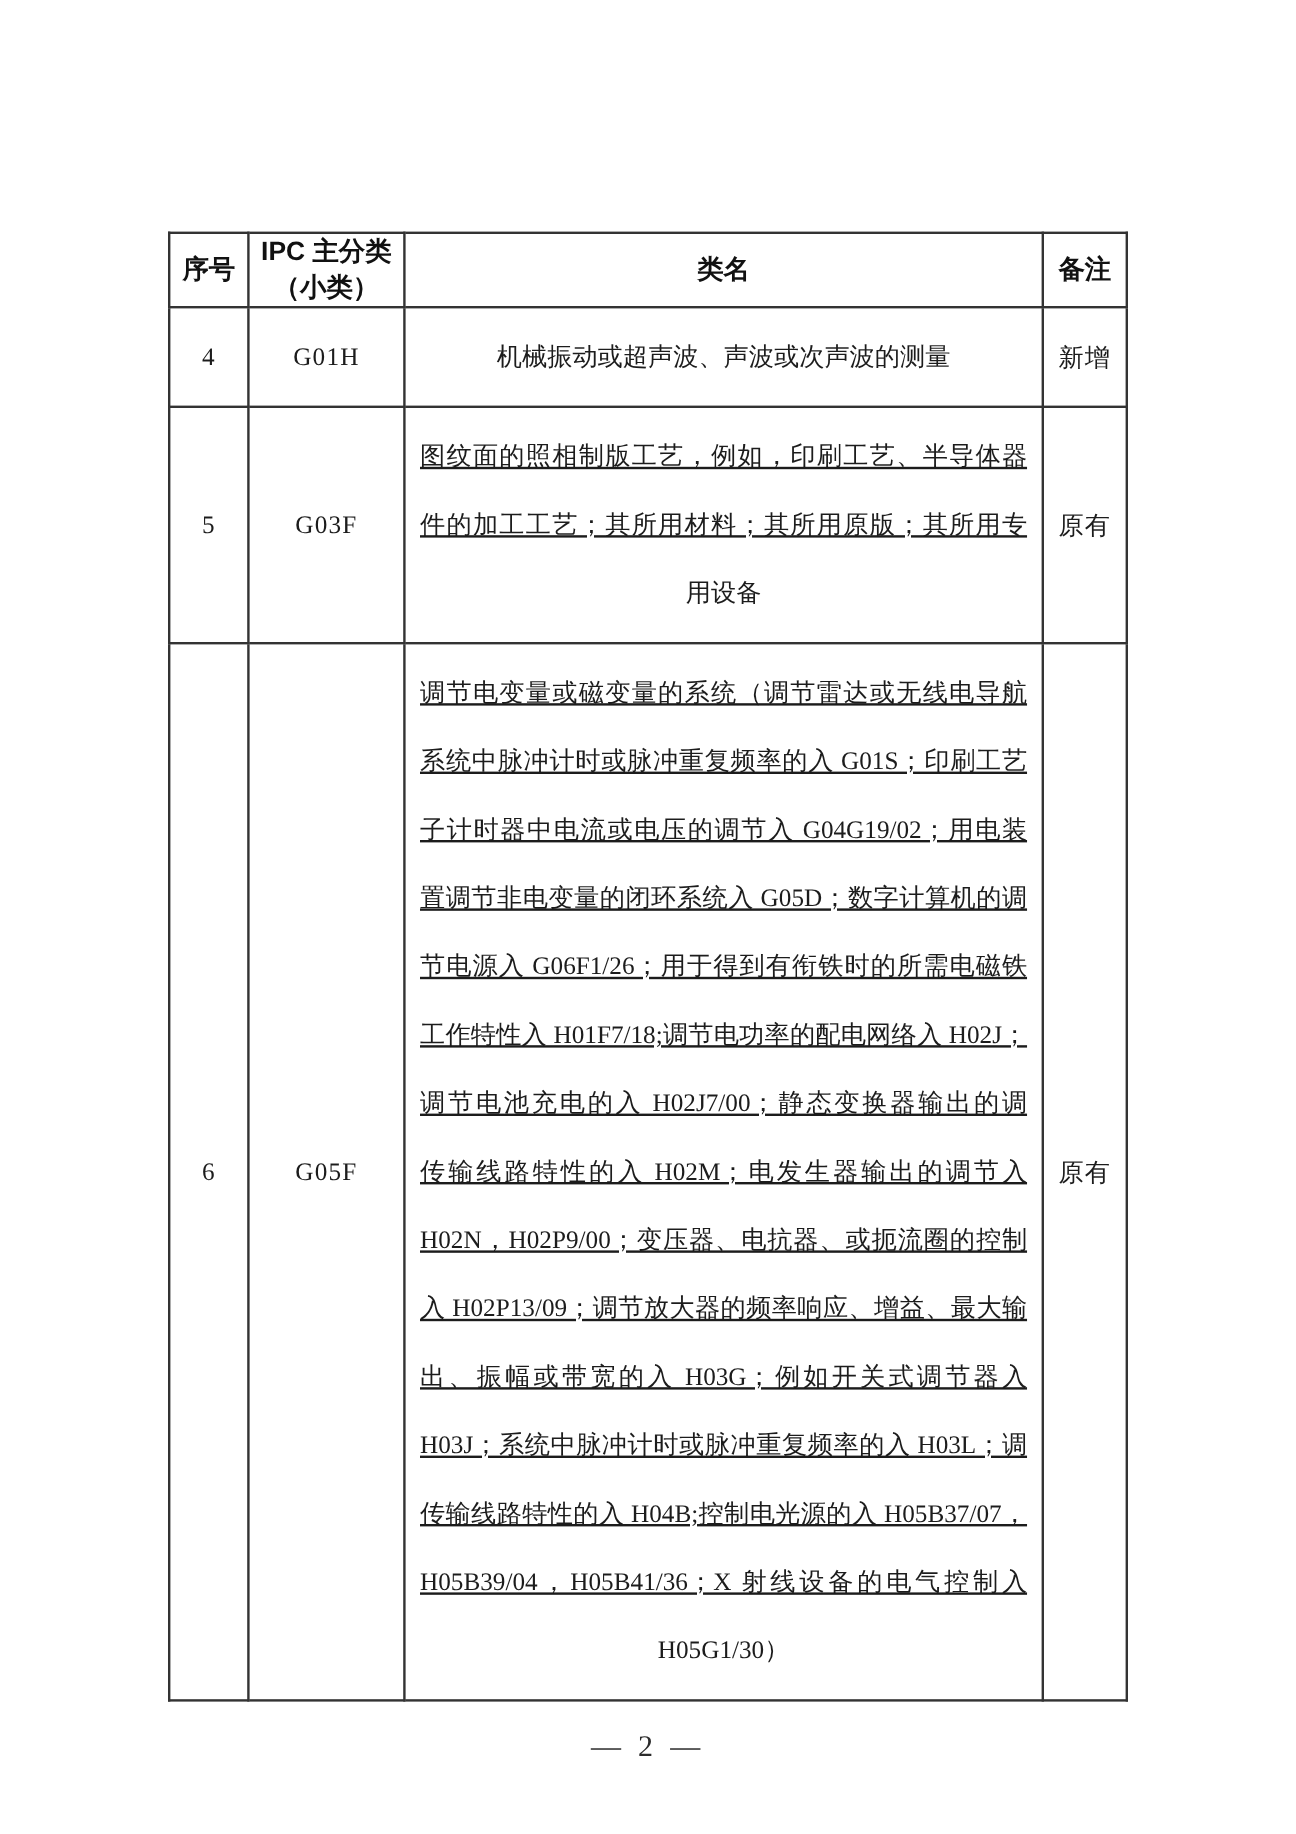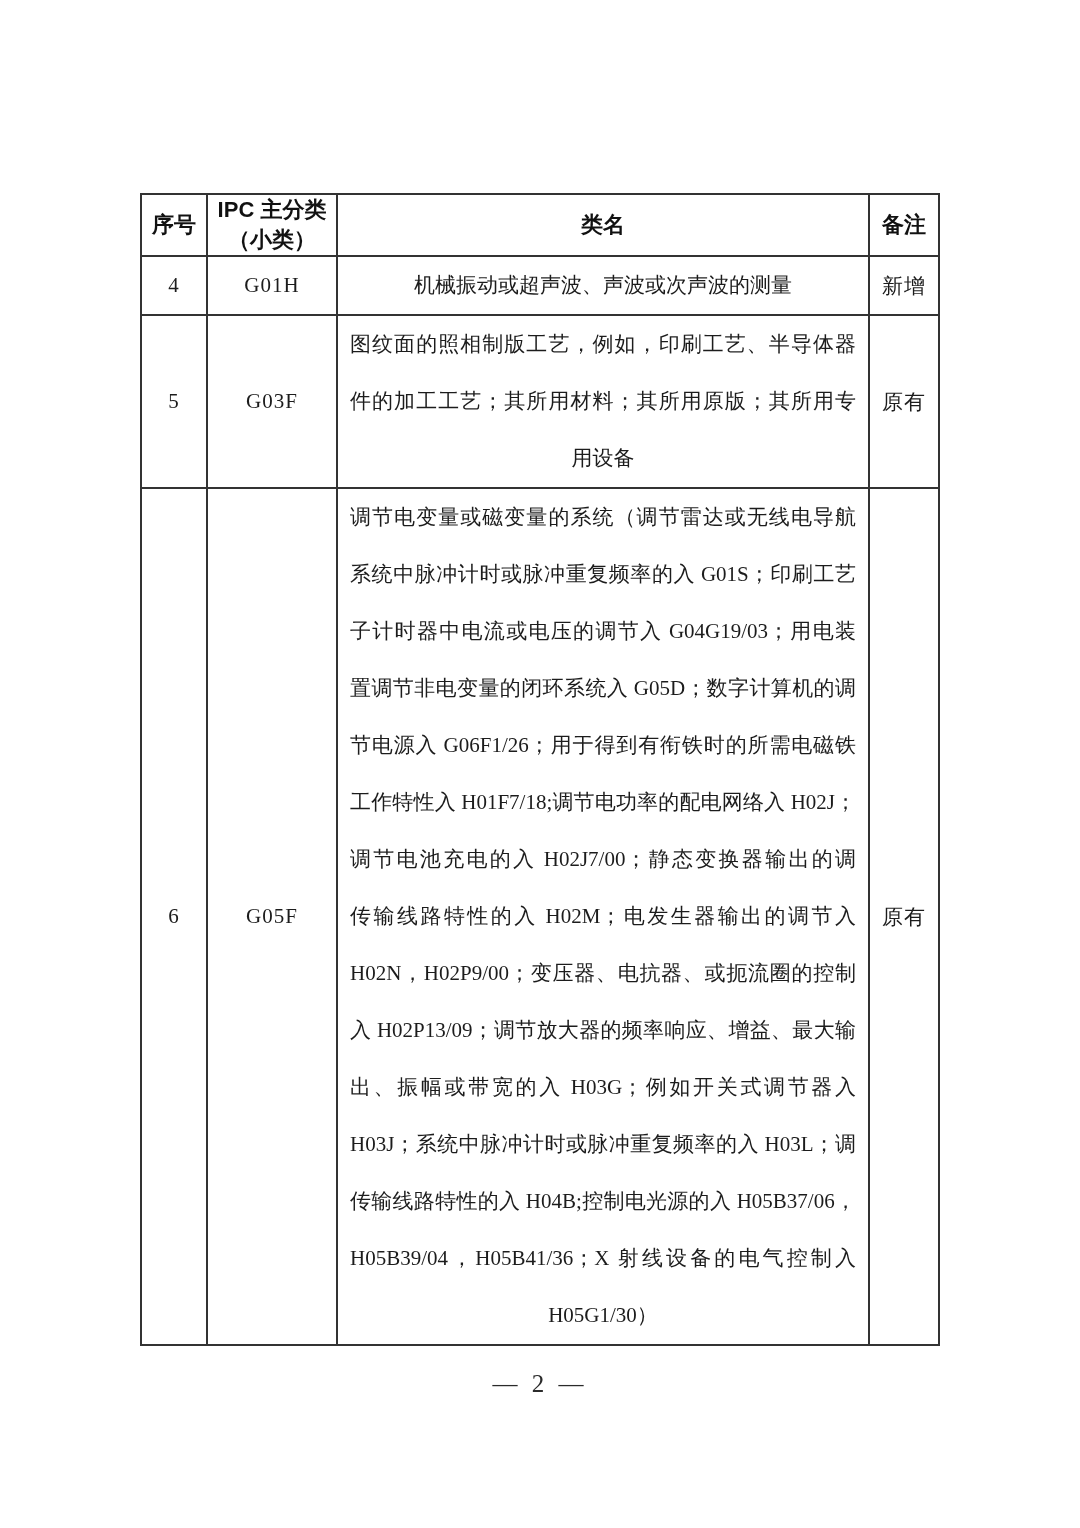--- a/index.html
+++ b/index.html
@@ -41,30 +41,31 @@
   .col-name   { width: 532px; }
   .col-remark { width: 70px;  }
   .tr-header { height: 59px;  }
   .tr-r4     { height: 58px;  }
   .tr-r5     { height: 171px; }
   .tr-r6     { height: 855px; }
   .center-cell {
     text-align: center;
     letter-spacing: 1px;
   }
-  .name-cell { padding: 0 12px; }
+  .name-cell { padding: 12px 12px; }
   .line {
     height: 57px;
     line-height: 57px;
     overflow: hidden;
     white-space: normal;
   }
   .jline {
     text-align: justify;
     text-align-last: justify;
+    text-decoration: underline;
   }
   .cline { text-align: center; }
   .footer {
     position: relative;
     top: 217px;
     text-align: center;
     font-size: 25px;
     color: #2b2b2b;
     letter-spacing: 4px;
   }
@@ -113,31 +114,31 @@
         </td>
         <td class="center-cell">原有</td>
       </tr>
 
       <tr class="tr-r6">
         <td class="center-cell">6</td>
         <td class="center-cell">G05F</td>
         <td class="name-cell">
           <div class="line jline">调节电变量或磁变量的系统（调节雷达或无线电导航</div>
           <div class="line jline">系统中脉冲计时或脉冲重复频率的入 G01S；印刷工艺</div>
-          <div class="line jline">子计时器中电流或电压的调节入 G04G19/03；用电装</div>
+          <div class="line jline">子计时器中电流或电压的调节入 G04G19/02；用电装</div>
           <div class="line jline">置调节非电变量的闭环系统入 G05D；数字计算机的调</div>
           <div class="line jline">节电源入 G06F1/26；用于得到有衔铁时的所需电磁铁</div>
           <div class="line jline">工作特性入 H01F7/18;调节电功率的配电网络入 H02J；</div>
           <div class="line jline">调节电池充电的入 H02J7/00；静态变换器输出的调节，</div>
           <div class="line jline">传输线路特性的入 H02M；电发生器输出的调节入</div>
           <div class="line jline">H02N，H02P9/00；变压器、电抗器、或扼流圈的控制</div>
           <div class="line jline">入 H02P13/09；调节放大器的频率响应、增益、最大输</div>
           <div class="line jline">出、振幅或带宽的入 H03G；例如开关式调节器入</div>
           <div class="line jline">H03J；系统中脉冲计时或脉冲重复频率的入 H03L；调节</div>
-          <div class="line jline">传输线路特性的入 H04B;控制电光源的入 H05B37/06，</div>
+          <div class="line jline">传输线路特性的入 H04B;控制电光源的入 H05B37/07，</div>
           <div class="line jline">H05B39/04，H05B41/36；X 射线设备的电气控制入</div>
           <div class="line cline">H05G1/30）</div>
         </td>
         <td class="center-cell">原有</td>
       </tr>
 
     </tbody>
   </table>
 
   <div class="footer">— 2 —</div>

